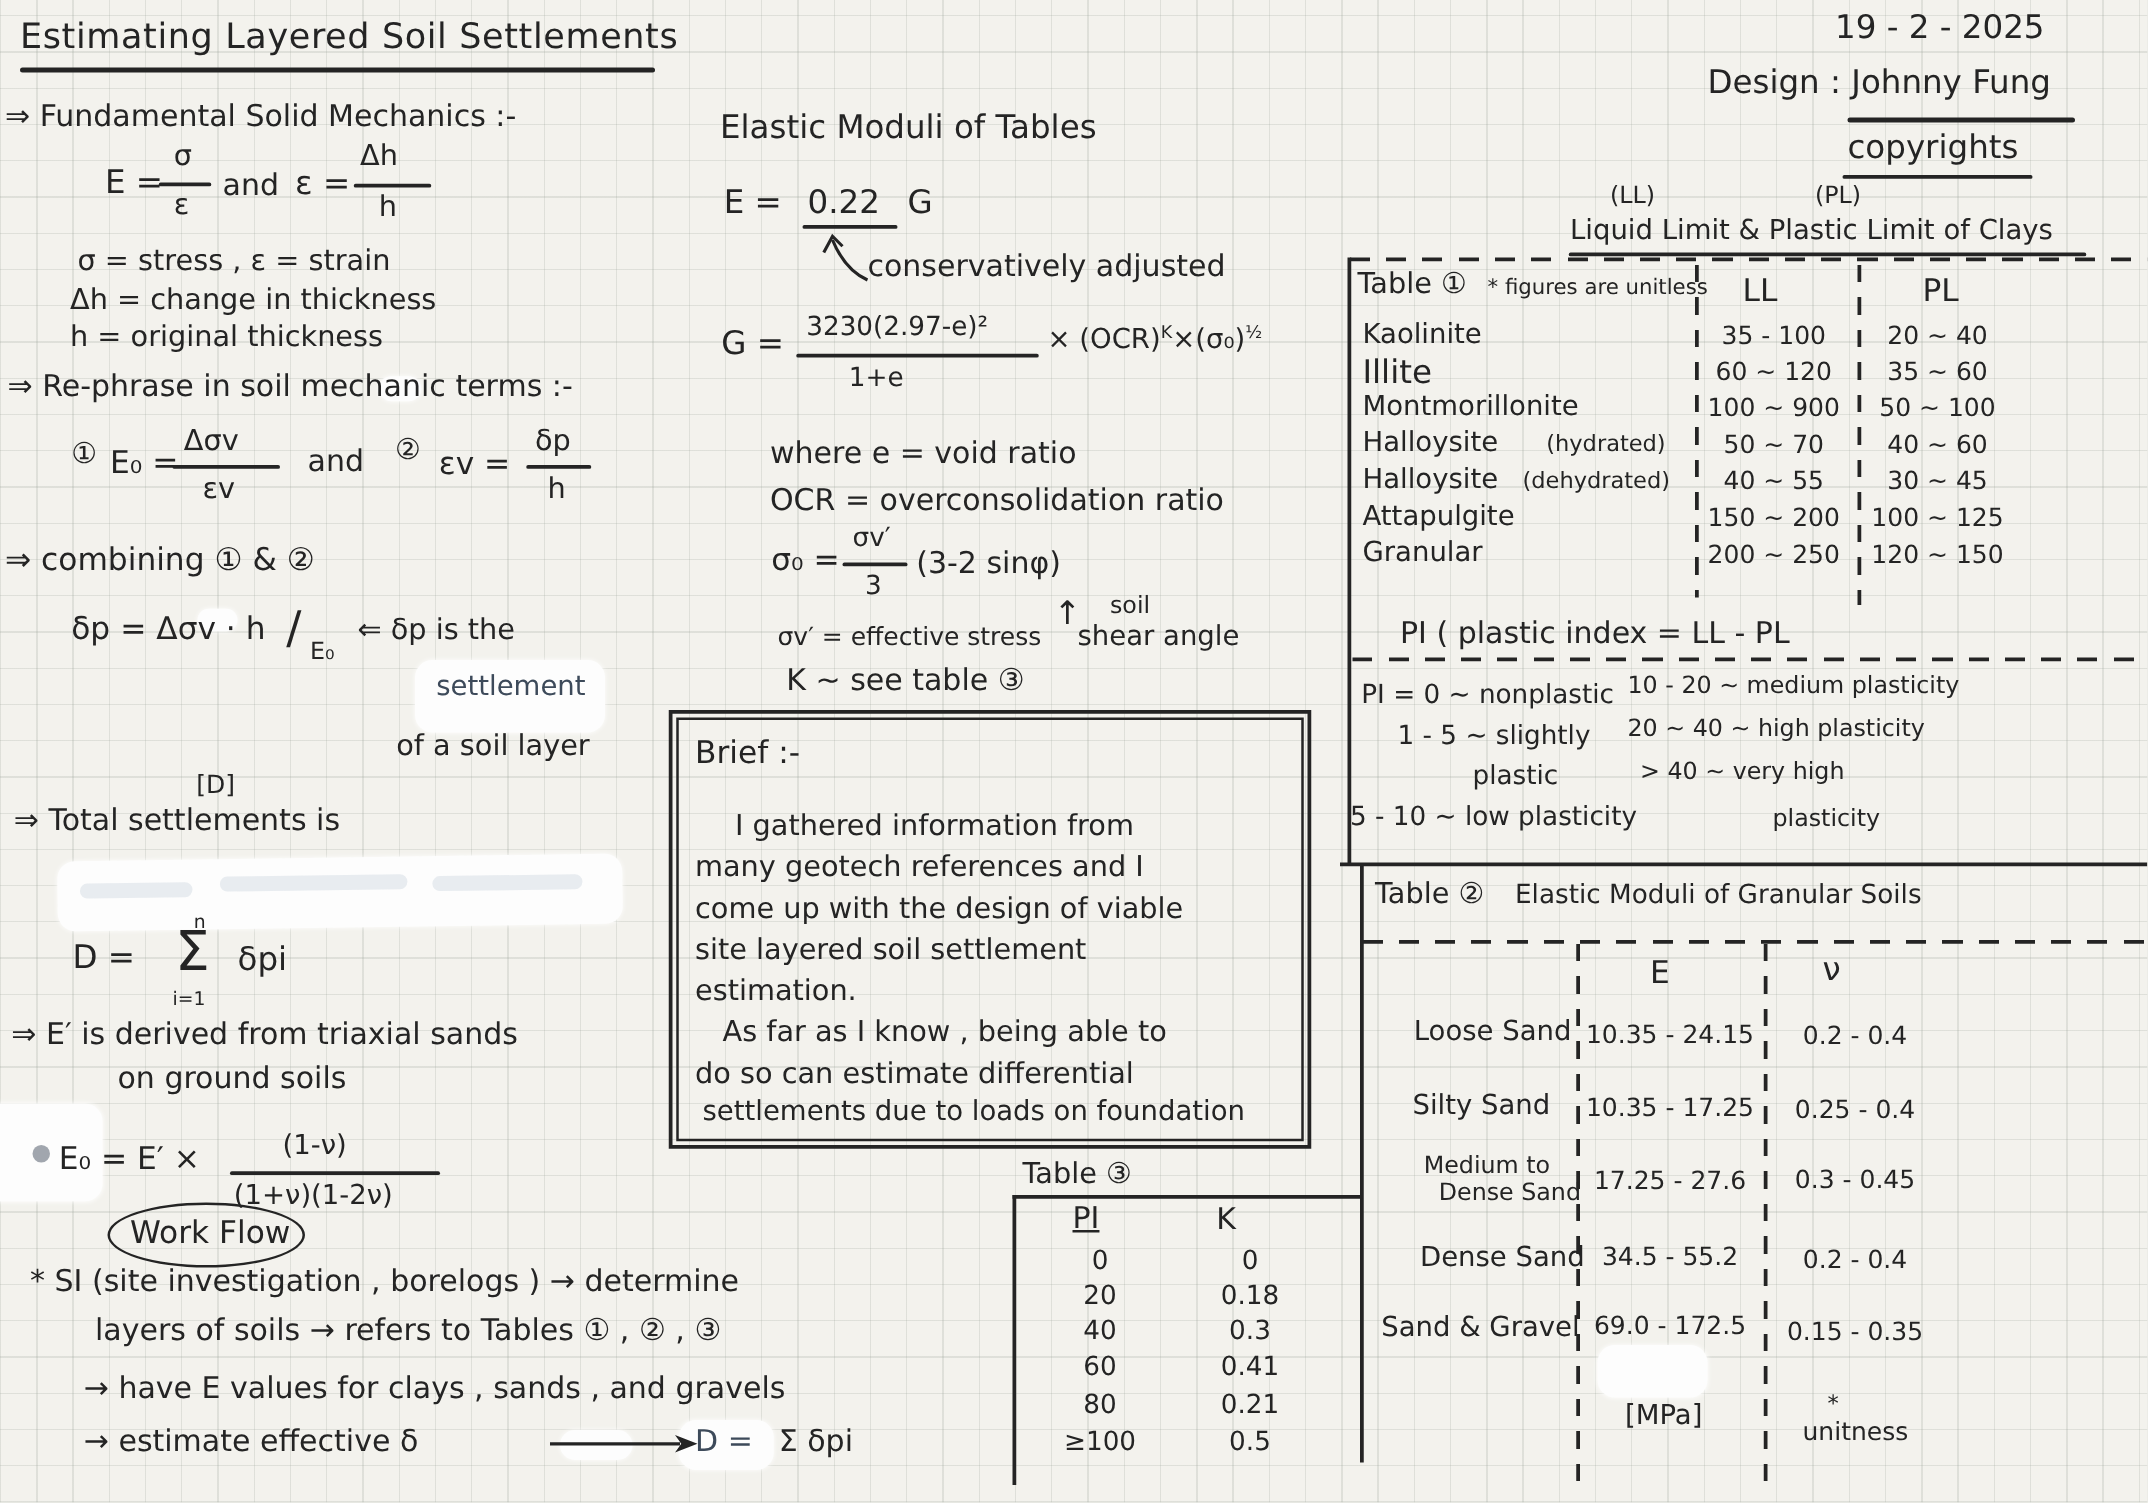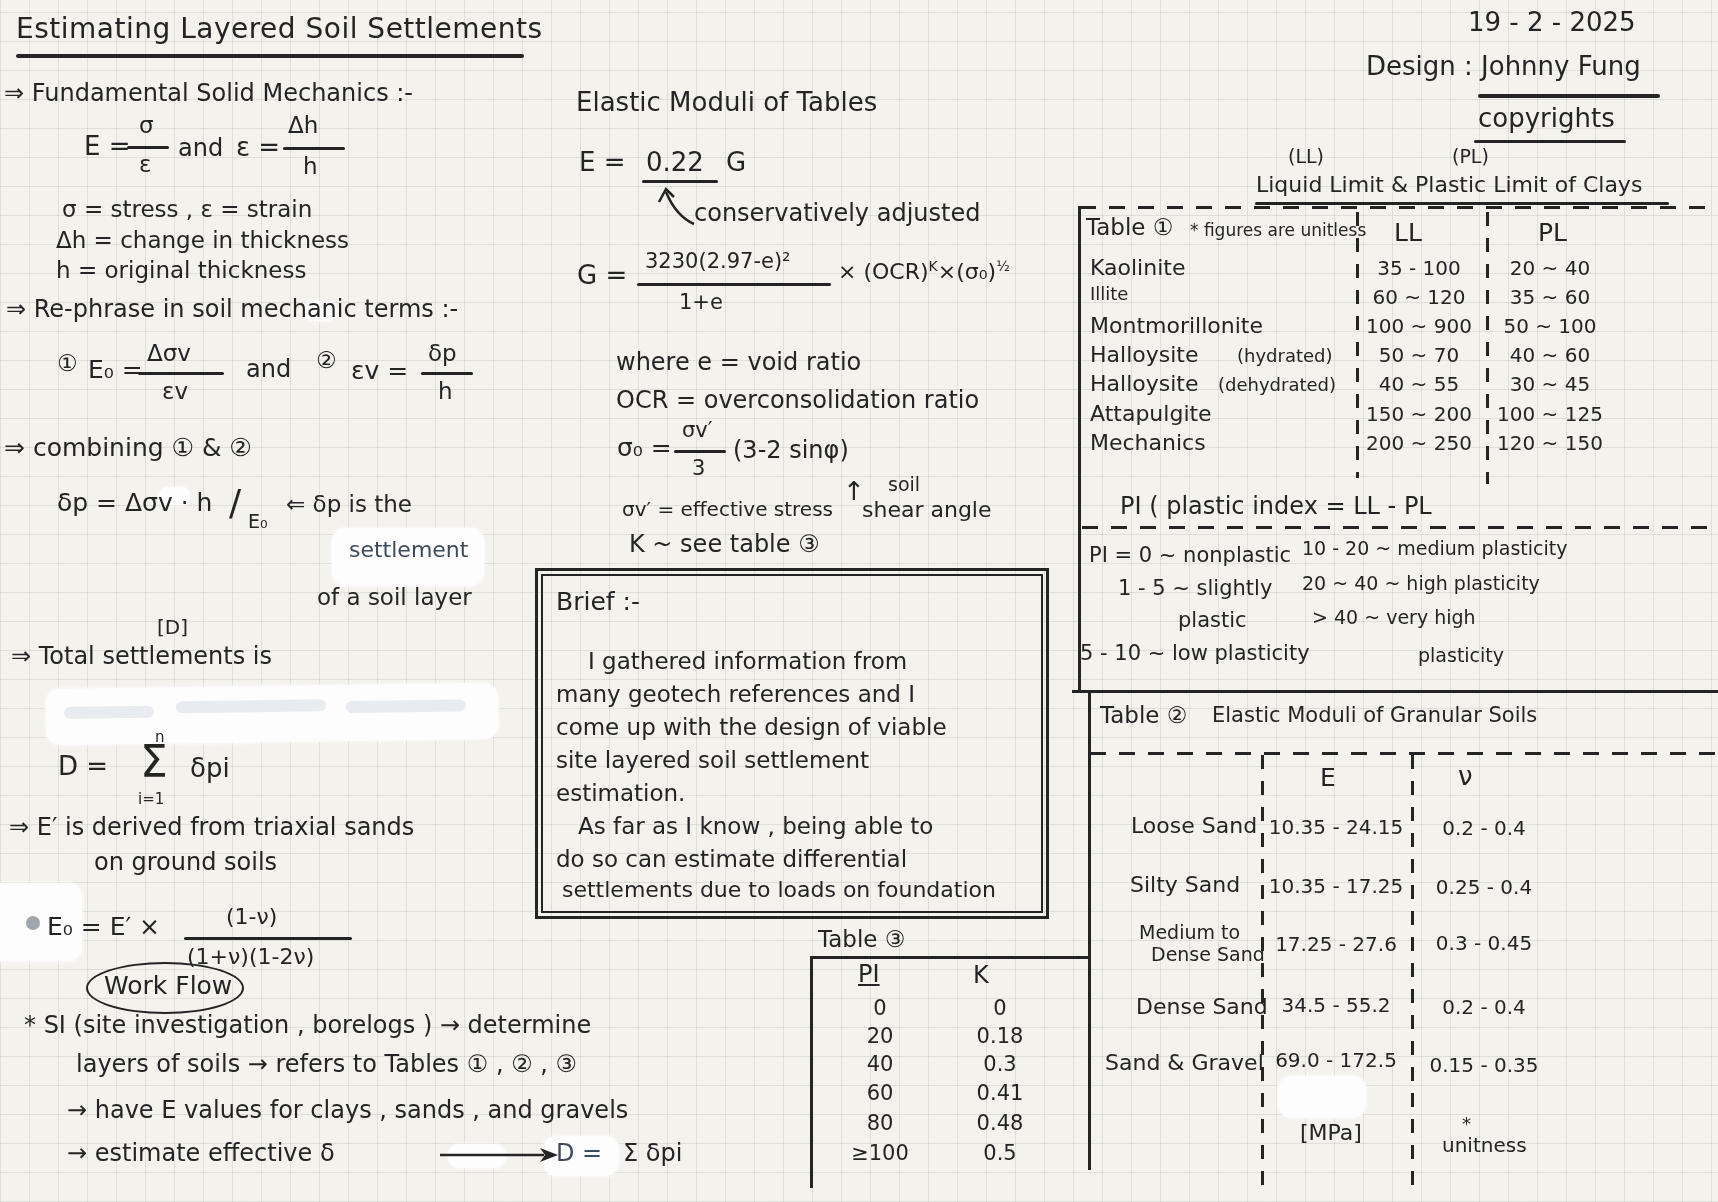--- a/index.html
+++ b/index.html
@@ -170,38 +170,38 @@
   <div class="dashv" style="left:1356px;top:212px;height:266px;"></div>
   <div class="dashv" style="left:1486px;top:212px;height:272px;"></div>
   <div class="t" style="left:1086px;top:214px;font-size:23px;">Table ①</div>
   <div class="t" style="left:1190px;top:221px;font-size:17px;">* figures are unitless</div>
   <div class="t" style="left:1394px;top:219px;font-size:25px;">LL</div>
   <div class="t" style="left:1538px;top:219px;font-size:25px;">PL</div>
 
   <div class="t" style="left:1090px;top:255px;font-size:22px;">Kaolinite</div>
   <div class="t c" style="left:1358px;top:257px;width:122px;font-size:20px;">35 - 100</div>
   <div class="t c" style="left:1490px;top:257px;width:120px;font-size:20px;">20 ~ 40</div>
-  <div class="t" style="left:1090px;top:284px;font-size:18px;">Illite</div>
+  <div class="t" style="left:1090px;top:284px;font-size:26px;">Illite</div>
   <div class="t c" style="left:1358px;top:286px;width:122px;font-size:20px;">60 ~ 120</div>
   <div class="t c" style="left:1490px;top:286px;width:120px;font-size:20px;">35 ~ 60</div>
   <div class="t" style="left:1090px;top:313px;font-size:22px;">Montmorillonite</div>
   <div class="t c" style="left:1358px;top:315px;width:122px;font-size:20px;">100 ~ 900</div>
   <div class="t c" style="left:1490px;top:315px;width:120px;font-size:20px;">50 ~ 100</div>
   <div class="t" style="left:1090px;top:342px;font-size:22px;">Halloysite</div>
   <div class="t r" style="left:1237px;top:346px;width:116px;font-size:18px;">(hydrated)</div>
   <div class="t c" style="left:1358px;top:344px;width:122px;font-size:20px;">50 ~ 70</div>
   <div class="t c" style="left:1490px;top:344px;width:120px;font-size:20px;">40 ~ 60</div>
   <div class="t" style="left:1090px;top:371px;font-size:22px;">Halloysite</div>
   <div class="t r" style="left:1218px;top:375px;width:134px;font-size:18px;">(dehydrated)</div>
   <div class="t c" style="left:1358px;top:373px;width:122px;font-size:20px;">40 ~ 55</div>
   <div class="t c" style="left:1490px;top:373px;width:120px;font-size:20px;">30 ~ 45</div>
   <div class="t" style="left:1090px;top:401px;font-size:22px;">Attapulgite</div>
   <div class="t c" style="left:1358px;top:403px;width:122px;font-size:20px;">150 ~ 200</div>
   <div class="t c" style="left:1490px;top:403px;width:120px;font-size:20px;">100 ~ 125</div>
-  <div class="t" style="left:1090px;top:430px;font-size:22px;">Mechanics</div>
+  <div class="t" style="left:1090px;top:430px;font-size:22px;">Granular</div>
   <div class="t c" style="left:1358px;top:432px;width:122px;font-size:20px;">200 ~ 250</div>
   <div class="t c" style="left:1490px;top:432px;width:120px;font-size:20px;">120 ~ 150</div>
 
   <div class="t" style="left:1120px;top:493px;font-size:24px;">PI ( plastic index = LL - PL</div>
   <div class="dashh" style="left:1082px;top:526px;width:632px;"></div>
   <div class="t" style="left:1089px;top:543px;font-size:21px;">PI = 0 ~ nonplastic</div>
   <div class="t" style="left:1118px;top:576px;font-size:21px;">1 - 5 ~ slightly</div>
   <div class="t" style="left:1178px;top:608px;font-size:21px;">plastic</div>
   <div class="t" style="left:1080px;top:641px;font-size:21px;">5 - 10 ~ low plasticity</div>
   <div class="t" style="left:1302px;top:538px;font-size:19px;">10 - 20 ~ medium plasticity</div>
@@ -247,17 +247,17 @@
   <div class="t" style="left:973px;top:962px;font-size:24px;">K</div>
   <div class="t c" style="left:828px;top:996px;width:104px;font-size:21px;">0</div>
   <div class="t c" style="left:952px;top:996px;width:96px;font-size:21px;">0</div>
   <div class="t c" style="left:828px;top:1024px;width:104px;font-size:21px;">20</div>
   <div class="t c" style="left:952px;top:1024px;width:96px;font-size:21px;">0.18</div>
   <div class="t c" style="left:828px;top:1052px;width:104px;font-size:21px;">40</div>
   <div class="t c" style="left:952px;top:1052px;width:96px;font-size:21px;">0.3</div>
   <div class="t c" style="left:828px;top:1081px;width:104px;font-size:21px;">60</div>
   <div class="t c" style="left:952px;top:1081px;width:96px;font-size:21px;">0.41</div>
   <div class="t c" style="left:828px;top:1111px;width:104px;font-size:21px;">80</div>
-  <div class="t c" style="left:952px;top:1111px;width:96px;font-size:21px;">0.48</div>
+  <div class="t c" style="left:952px;top:1111px;width:96px;font-size:21px;">0.21</div>
   <div class="t c" style="left:828px;top:1141px;width:104px;font-size:21px;">≥100</div>
   <div class="t c" style="left:952px;top:1141px;width:96px;font-size:21px;">0.5</div>
 
 </div>
 
 </body></html>

